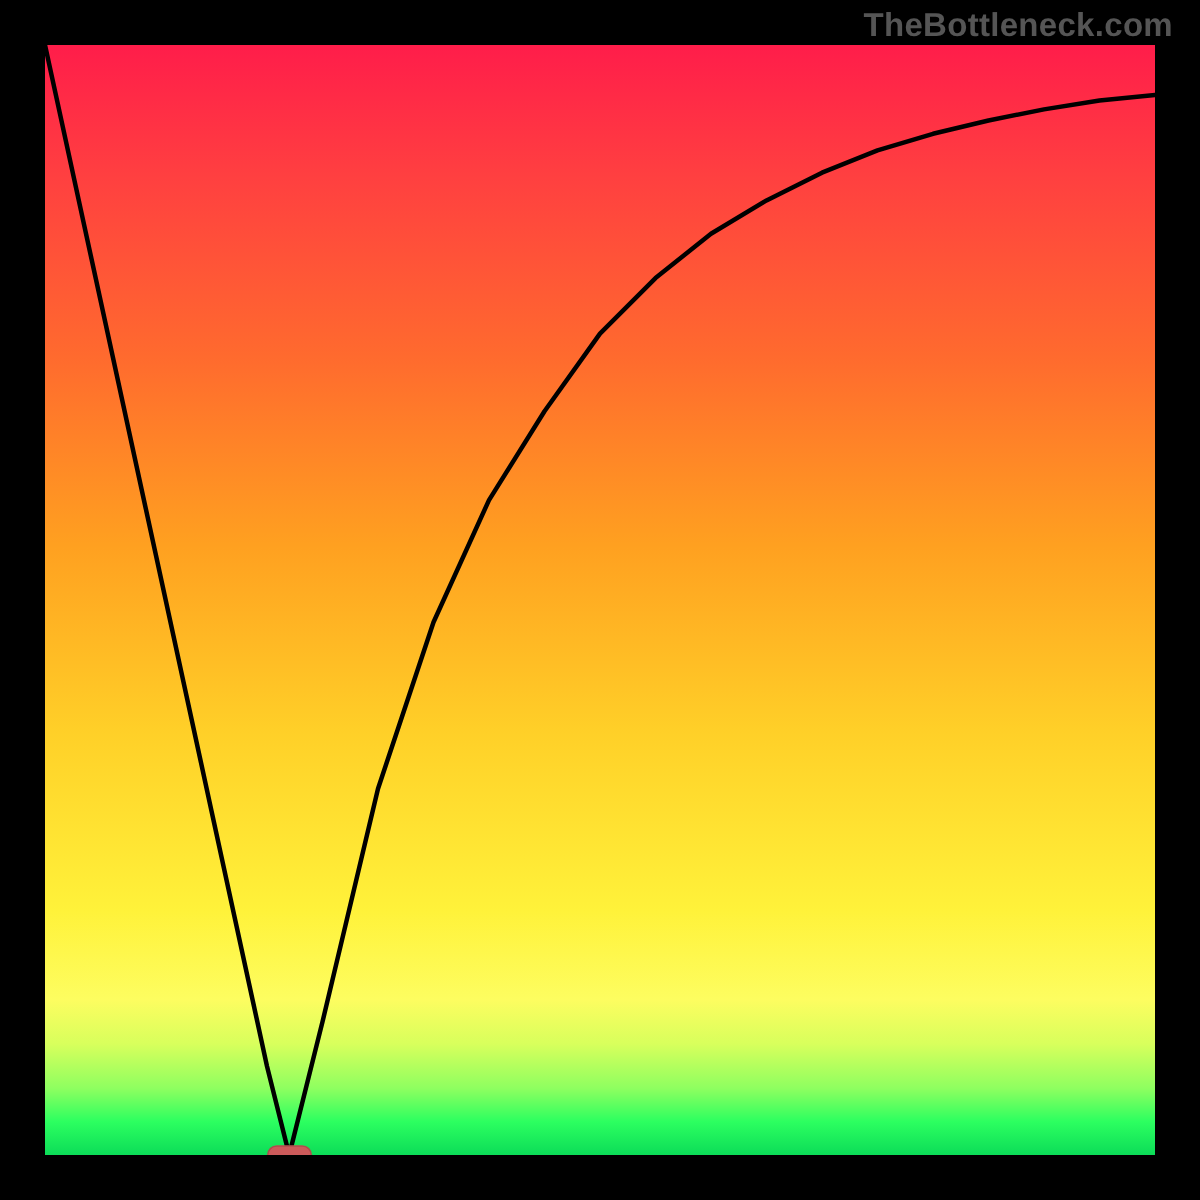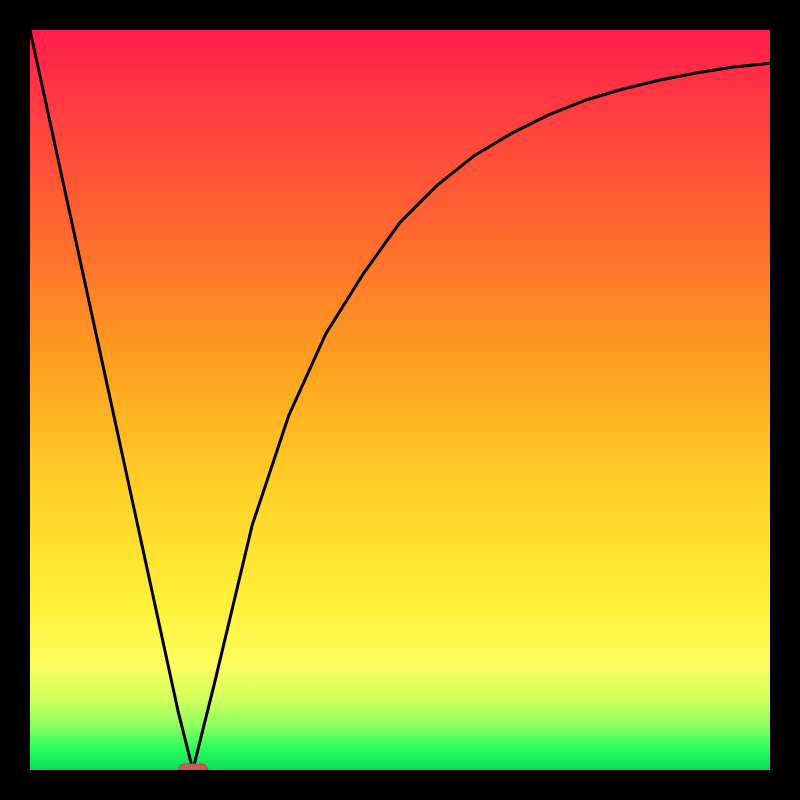--- a/index.html
+++ b/index.html
@@ -62,20 +62,21 @@
     border-radius: 7px;
     background: #cc5a5a;
     box-shadow: 0 0 0 1px rgba(0,0,0,0.15) inset;
     transform: translate(-50%, -50%);
   }
 </style>
 </head>
 <body>
 
 <div class="outer">
+  <div class="watermark">TheBottleneck.com</div>
 
   <div class="plot-frame">
     <svg class="curve" viewBox="0 0 740 740" preserveAspectRatio="none">
       <path fill="none" stroke="#000000" stroke-width="3" stroke-linecap="round" stroke-linejoin="round" d="M0.00 0.00 L37.00 170.20 L74.00 340.40 L111.00 510.60 L148.00 680.80 L162.80 740.00 L185.00 651.20 L222.00 495.80 L259.00 384.80 L296.00 303.40 L333.00 244.20 L370.00 192.40 L407.00 155.40 L444.00 125.80 L481.00 103.60 L518.00 85.10 L555.00 70.30 L592.00 59.20 L629.00 50.32 L666.00 42.92 L703.00 37.00 L740.00 33.30"></path>
     </svg>
     <div class="marker" style="left: 162.8px; top: 740px; background: rgb(204, 90, 90);"></div>
   </div>
 </div>
 
 </body></html>

